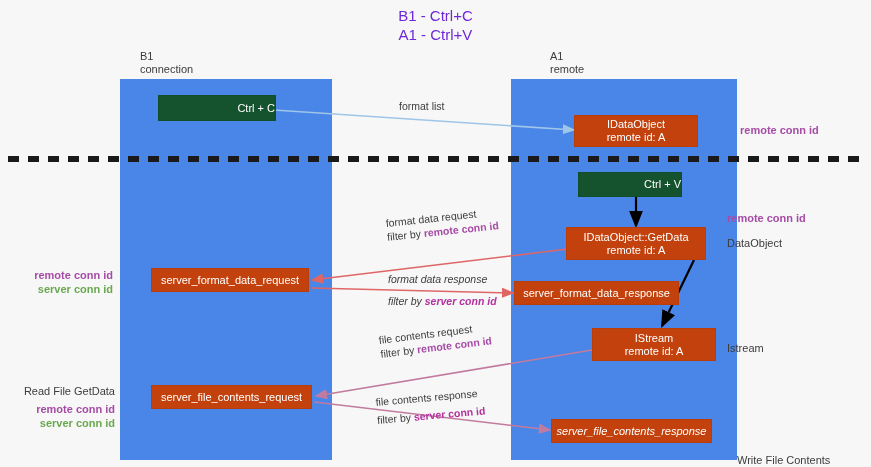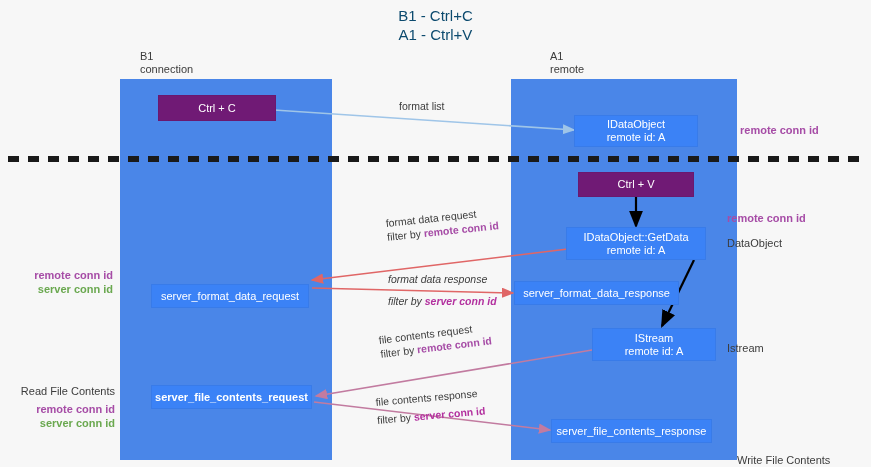--- a/index.html
+++ b/index.html
@@ -9,40 +9,40 @@
     font-family:"Liberation Sans", sans-serif;
     color:#3c3c3c;
     overflow:hidden;
     position:relative;
   }
   #stage{position:absolute;left:0;top:0;width:871px;height:467px;}
 
   
   .title{
     position:absolute;left:0;top:6px;width:871px;
-    text-align:center;font-size:15px;line-height:19px;color:#0c4a6e;
+    text-align:center;font-size:15px;line-height:19px;color:#6d28d9;
   }
 
   
   .colhead{
     position:absolute;text-align:left;font-size:11px;line-height:13px;color:#3c3c3c;
   }
 
   
   .lane{position:absolute;background:#4a86e8;}
 
   
   .box{
     position:absolute;box-sizing:border-box;
     display:flex;flex-direction:column;align-items:center;justify-content:center;
     color:#ffffff;font-size:11px;line-height:13px;text-align:center;
     border:1px solid rgba(0,0,0,.05);
   }
-  .box.green{background:#701a75;}
-  .box.orange{background:#3b82f6;}
+  .box.green{background:#14532d;align-items:flex-end;}
+  .box.orange{background:#c2410c;}
   .box .l2{font-size:11px;line-height:13px;}
 
   
   .sidelab{position:absolute;font-size:11px;line-height:14px;color:#3c3c3c;}
   .sidelab.right{text-align:left;}
   .sidelab.left{text-align:right;}
   .purple{color:#a64ca6;font-weight:bold;}
   .green-t{color:#6aa84f;font-weight:bold;}
   .magenta{color:#b3319f;font-weight:bold;}
 
@@ -114,47 +114,47 @@
 
   <div class="box green" style="left:158px;top:95px;width:118px;height:26px;">
     <div>Ctrl + C</div>
   </div>
 
   <div class="box orange" style="left:574px;top:115px;width:124px;height:32px;">
     <div>IDataObject</div>
     <div class="l2">remote id: A</div>
   </div>
 
-  <div class="box green" style="left:578px;top:172px;width:116px;height:25px;">
+  <div class="box green" style="left:578px;top:172px;width:104px;height:25px;">
     <div>Ctrl + V</div>
   </div>
 
   <div class="box orange" style="left:566px;top:227px;width:140px;height:33px;">
     <div>IDataObject::GetData</div>
     <div class="l2">remote id: A</div>
   </div>
 
-  <div class="box orange" style="left:151px;top:268px;width:158px;height:24px;margin-top:16px;">
+  <div class="box orange" style="left:151px;top:268px;width:158px;height:24px;">
     <div>server_format_data_request</div>
   </div>
 
   <div class="box orange" style="left:514px;top:281px;width:165px;height:24px;">
     <div>server_format_data_response</div>
   </div>
 
   <div class="box orange" style="left:592px;top:328px;width:124px;height:33px;">
     <div>IStream</div>
     <div class="l2">remote id: A</div>
   </div>
 
-  <div class="box orange" style="left:151px;top:385px;width:161px;height:24px;font-weight:bold;">
+  <div class="box orange" style="left:151px;top:385px;width:161px;height:24px;">
     <div>server_file_contents_request</div>
   </div>
 
-  <div class="box orange" style="left:551px;top:419px;width:161px;height:24px;">
+  <div class="box orange" style="left:551px;top:419px;width:161px;height:24px;font-style:italic;">
     <div>server_file_contents_response</div>
   </div>
 
   <div class="edgelab" style="left:399px;top:99px;">
     <span>format list</span>
   </div>
 
   <div class="edgelab rot" style="left:385px;top:216px;transform:rotate(-6deg);">
     <div>format data request</div>
     <div><span>filter by </span><span class="purple">remote conn id</span></div>
@@ -181,17 +181,17 @@
 
   <div class="sidelab right" style="left:727px;top:236px;">DataObject</div>
 
   <div class="sidelab right" style="left:727px;top:341px;">Istream</div>
 
   <div class="sidelab right" style="left:737px;top:424px;margin-top:29px;">Write File Contents</div>
 
   <div class="sidelab left purple" style="left:0px;top:268px;width:113px;">remote conn id</div>
   <div class="sidelab left green-t" style="left:0px;top:282px;width:113px;">server conn id</div>
 
-  <div class="sidelab left" style="left:0px;top:384px;width:115px;">Read File Contents</div>
+  <div class="sidelab left" style="left:0px;top:384px;width:115px;">Read File GetData</div>
   <div class="sidelab left purple" style="left:0px;top:402px;width:115px;">remote conn id</div>
   <div class="sidelab left green-t" style="left:0px;top:416px;width:115px;">server conn id</div>
 
 </div>
 
 </body></html>

